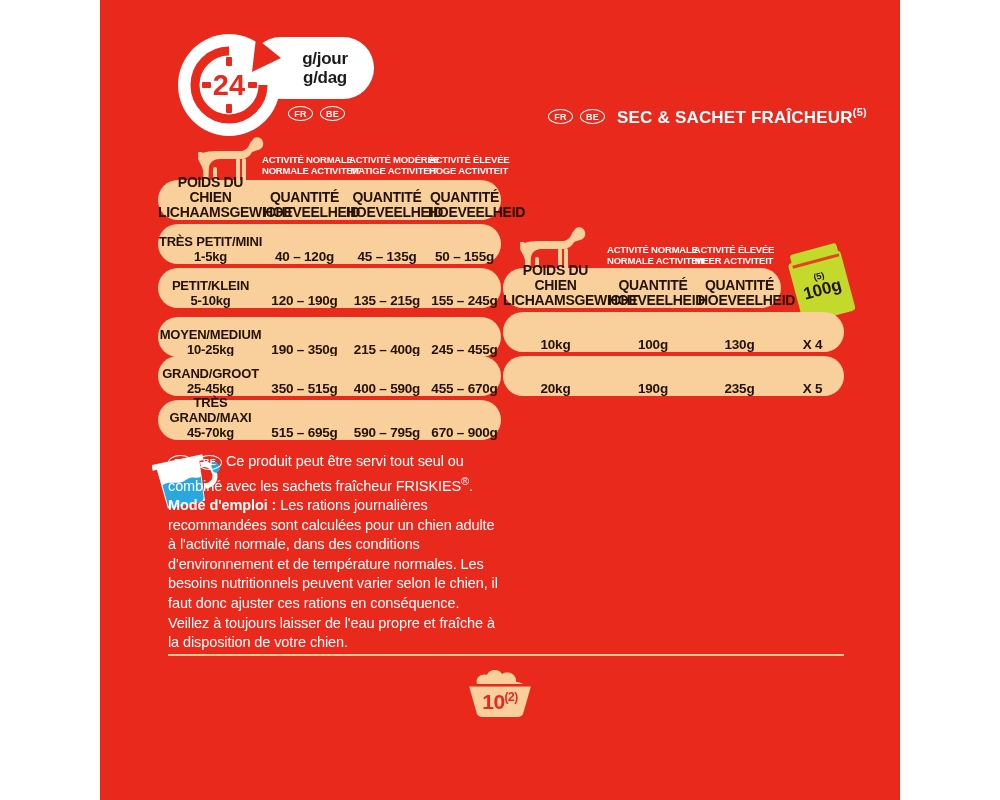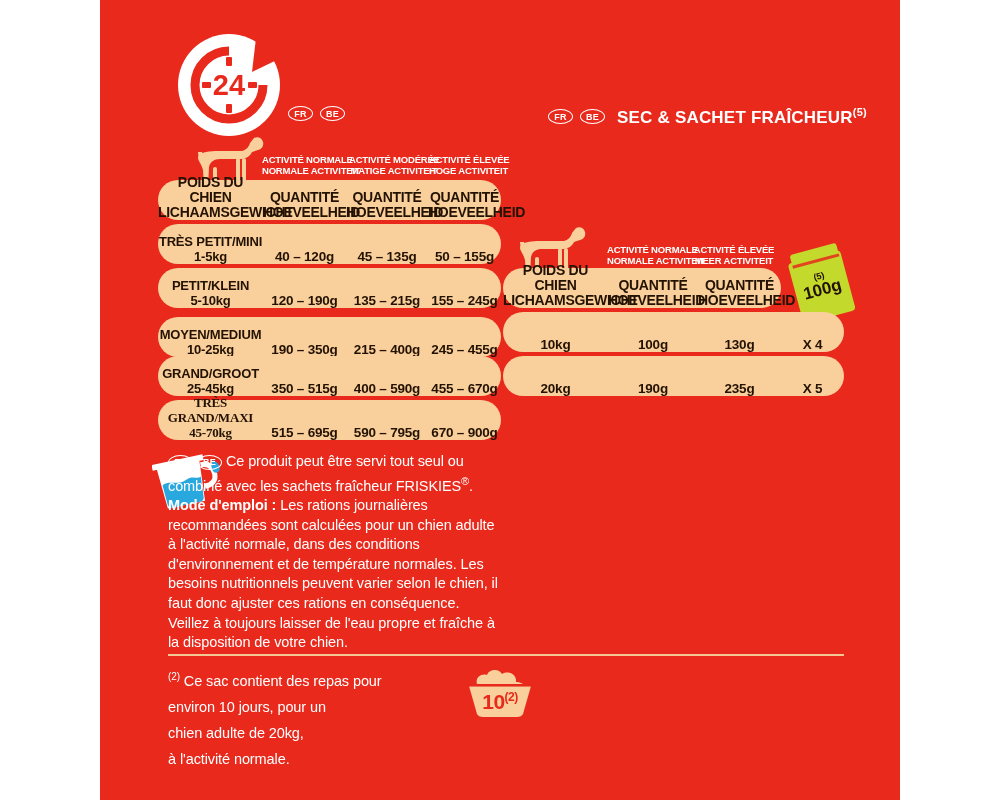--- a/index.html
+++ b/index.html
@@ -239,20 +239,24 @@
   }
   .bowl-text .sup { font-size: 12px; }
 </style>
 </head>
 <body>
 
 <div id="page">
   <div class="red-panel"></div>
 
   <div class="clock-wrap">
+    <div class="gday-pill">
+      <span>g/jour</span>
+      <span>g/dag</span>
+    </div>
     <div class="clock-circle"></div>
     <svg class="clock-svg" width="118" height="104" viewBox="0 0 118 104">
       <g fill="none" stroke="#e8291c" stroke-width="9">
         <path d="M51 17 A34 34 0 1 0 85 51" stroke-linecap="butt"></path>
       </g>
       <polygon points="78,4 103,24 74,38" fill="#e8291c"></polygon>
       <g fill="#e8291c">
         <rect x="48" y="23" width="6" height="9" rx="1"></rect>
         <rect x="48" y="70" width="6" height="9" rx="1"></rect>
         <rect x="24" y="48" width="9" height="6" rx="1"></rect>
@@ -401,21 +405,21 @@
     <div class="cell" style="width:73px;">455 – 670g</div>
   </div>
   <div class="row" style="left:503px; top:356px; width:341px;">
     <div class="cell" style="width:105px;">20kg</div>
     <div class="cell" style="width:90px;">190g</div>
     <div class="cell" style="width:83px;">235g</div>
     <div class="cell" style="width:63px;margin-top:29px;">X 5</div>
   </div>
 
   <div class="row" style="left:158px; top:400px; width:343px;">
-    <div class="cell label" style="width:105px;font-family:Liberation Serif, serif;">
+    <div class="cell label" style="width:105px;">
       <span>TRÈS GRAND/MAXI</span>
       <span class="l2">45-70kg</span>
     </div>
     <div class="cell" style="width:83px;">515 – 695g</div>
     <div class="cell" style="width:82px;">590 – 795g</div>
     <div class="cell" style="width:73px;">670 – 900g</div>
   </div>
 
   <svg class="jug" width="70" height="62" viewBox="0 0 70 62">
     <g transform="rotate(-12 35 31)">
@@ -428,27 +432,20 @@
   </svg>
 
   <div class="copy para-main">
     <span class="lang-badge" style="vertical-align:1px;">FR</span>
     <span class="lang-badge" style="vertical-align:1px;">BE</span>
     <span>Ce produit peut être servi tout seul ou combiné avec les sachets fraîcheur FRISKIES</span><span class="sup">®</span><span>. </span><b>Mode d'emploi :</b><span> Les rations journalières recommandées sont calculées pour un chien adulte à l'activité normale, dans des conditions d'environnement et de température normales. Les besoins nutritionnels peuvent varier selon le chien, il faut donc ajuster ces rations en conséquence. Veillez à toujours laisser de l'eau propre et fraîche à la disposition de votre chien.</span>
   </div>
 
   <div class="divider"></div>
 
-  <div class="para-bottom">
-    <span class="sup">(2)</span>
-    <span>Ce sac contient des repas pour</span><br>
-    <span>environ 10 jours, pour un</span><br>
-    <span>chien adulte de 20kg,</span><br>
-    <span>à l'activité normale.</span>
-  </div>
 
   <svg class="bowl" width="90" height="52" viewBox="0 0 90 52">
     <path fill="#f9cf9b" d="M22 18 C20 12 26 7 32 9 C34 3 44 2 47 8 C54 4 62 9 61 16 C66 16 69 19 68 18 Z"></path>
     <path fill="#f9cf9b" d="M14 20 L76 20 L68 48 C67 50 65 51 62 51 L28 51 C25 51 23 50 22 48 Z"></path>
     <rect x="13" y="18" width="64" height="3" rx="1.5" fill="#e8291c" opacity="0.55"></rect>
   </svg>
   <div class="bowl-text"><span>10</span><span class="sup">(2)</span></div>
 </div>
 
 </body></html>

